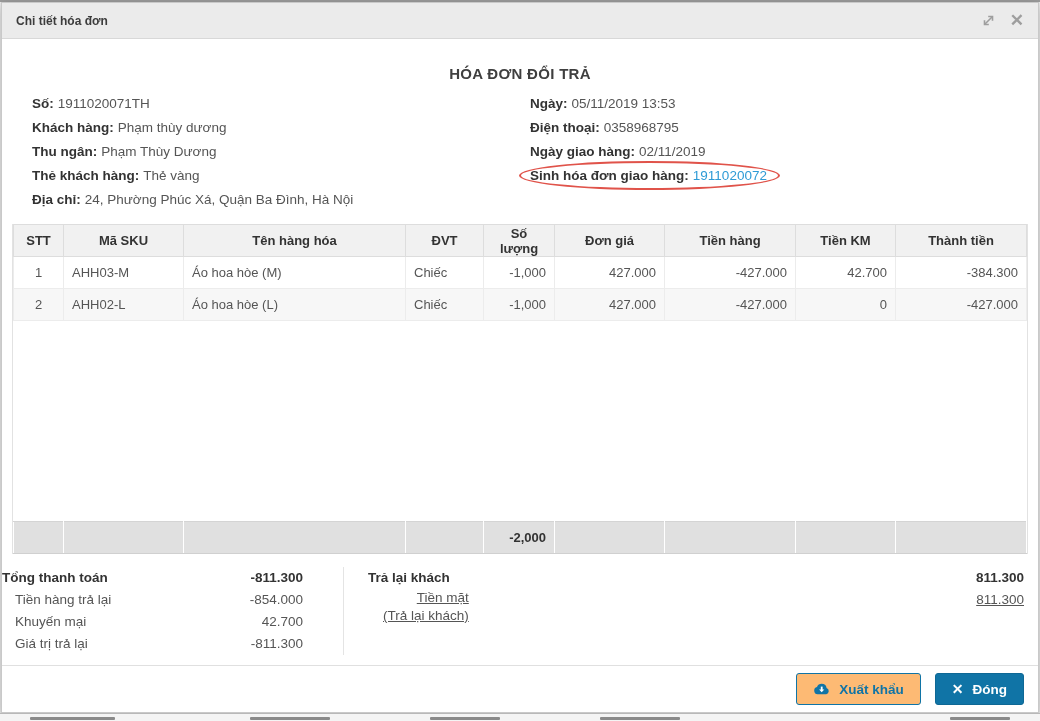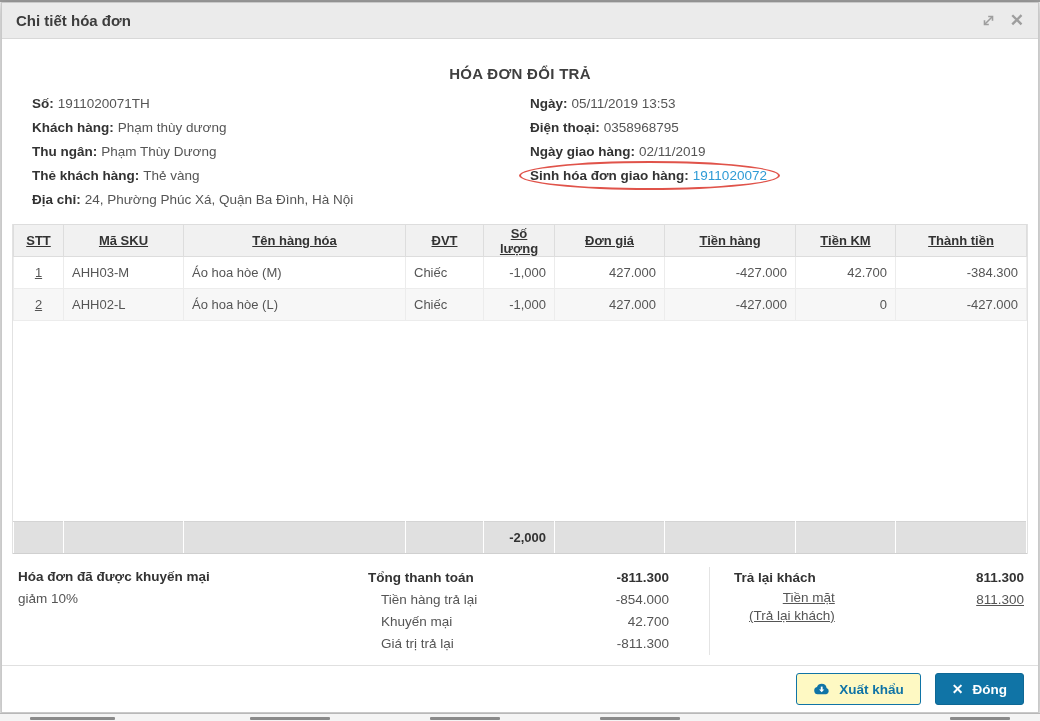--- a/index.html
+++ b/index.html
@@ -20,21 +20,21 @@
     background:#fff;
     border:1px solid #c9c9c9;
     box-shadow:0 3px 10px rgba(0,0,0,.28);
     display:flex; flex-direction:column;
   }
   .modal-header {
     height:36px; flex:0 0 36px;
     background:#ebebeb; border-bottom:1px solid #d8d8d8;
     display:flex; align-items:center; padding:0 14px;
   }
-  .modal-title { font-size:15px; font-weight:bold; color:#3c3c3c; flex:1; }
+  .modal-title { font-size:12px; font-weight:bold; color:#3c3c3c; flex:1; }
   .hdr-icons { display:flex; align-items:center; gap:14px; }
   .hdr-icon { color:#9e9e9e; cursor:pointer; display:flex; align-items:center; }
   .hdr-icon svg { display:block; }
   .close-x { font-size:17px; line-height:1; color:#9e9e9e; font-weight:bold; }
 
   .inv-heading { text-align:center; padding-top:26px; font-size:15px; font-weight:bold; color:#3f3f3f; letter-spacing:.3px; }
 
   .info-grid { display:flex; margin-top:10px; font-size:13.5px; }
   .info-col-left { width:528px; padding-left:30px; }
   .info-col-right { flex:1; }
@@ -57,21 +57,21 @@
   }
   table { border-collapse:collapse; table-layout:fixed; width:100%; font-size:13px; }
   col.c-stt{width:50px} col.c-sku{width:120px} col.c-name{width:222px} col.c-dvt{width:78px}
   col.c-qty{width:71px} col.c-price{width:110px} col.c-amt{width:131px} col.c-km{width:100px} col.c-total{width:auto}
   thead th {
     background:#f1f1f1; color:#333; font-weight:bold; text-align:center;
     height:32px; border:1px solid #dddddd; padding:0 8px;
   }
   tbody td { height:32px; border:1px solid #ececec; border-top:none; padding:0 8px; color:#555; }
   tbody tr:nth-child(even) td { background:#f7f7f7; }
-  td.c, th.c { text-align:center;text-decoration:underline; }
+  td.c, th.c { text-align:center; }
   td.l { text-align:left; }
   td.r { text-align:right; }
   .filler { flex:1; background:#fff; }
   .strip { flex:0 0 32px; }
   .strip table td {
     background:#e0e0e0; height:32px; border:1px solid #fff; border-top:1px solid #d4d4d4; border-bottom:1px solid #d0d0d0;
     color:#333; font-weight:bold;
   }
 
   .summary { display:flex; padding:13px 0 10px; font-size:13.5px; flex:0 0 auto; }
@@ -89,21 +89,21 @@
 
   .footerbar {
     flex:0 0 47px; border-top:1px solid #e0e0e0;
     display:flex; align-items:center; justify-content:flex-end; gap:14px; padding-right:14px;
   }
   .btn {
     height:32px; border-radius:3px; font-size:13.5px; font-weight:bold;
     display:inline-flex; align-items:center; gap:9px; padding:0 16px; cursor:pointer;
     font-family:"Liberation Sans",sans-serif;
   }
-  .btn-outline { background:#fef9c3; border:1px solid #1074a6; color:#1074a6; }
+  .btn-outline { background:#fdba74; border:1px solid #1074a6; color:#1074a6; }
   .btn-solid { background:#1074a6; border:1px solid #0e6895; color:#fff; }
   .btn .x-glyph { font-size:14px; font-weight:bold; }
 </style>
 </head>
 <body>
 
 <div class="bg-top-strip"></div>
 
 <div class="modal">
 
@@ -220,24 +220,20 @@
             <td></td>
             <td></td>
             <td></td>
           </tr>
         </tbody>
       </table>
     </div>
   </div>
 
   <div class="summary">
-    <div class="sum-left">
-      <div class="sum-note1">Hóa đơn đã được khuyến mại</div>
-      <div class="sum-note2">giảm 10%</div>
-    </div>
     <div class="sum-mid">
       <div class="sum-row head">
         <span class="lbl">Tổng thanh toán</span>
         <span class="val">-811.300</span>
       </div>
       <div class="sum-row">
         <span class="lbl ind">Tiền hàng trả lại</span>
         <span class="val">-854.000</span>
       </div>
       <div class="sum-row">

